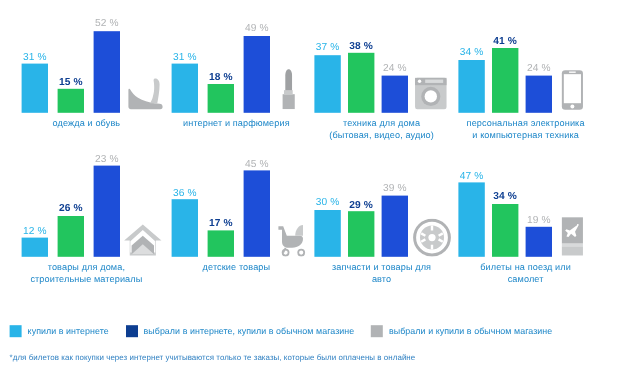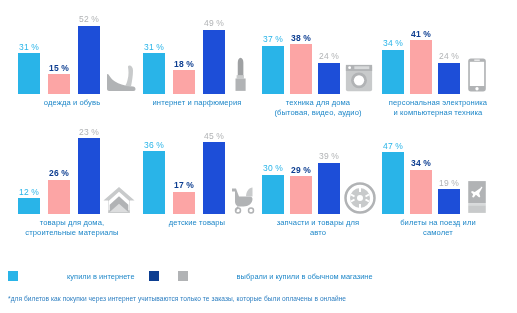--- a/index.html
+++ b/index.html
@@ -23,21 +23,21 @@
     position: absolute;
     left: 0; bottom: 0;
     width: 100%;
   }
 
   .bar {
     position: absolute;
     bottom: 0;
   }
   .bar.s0 { background: #29b4e8; }
-  .bar.s1 { background: #fca5a5; text-align: right; }
+  .bar.s1 { background: #22c55e; text-align: right; }
   .bar.s2 { background: #1d4ed8; }
 
   .bar-label {
     position: absolute;
     bottom: 100%;
     left: 50%;
     transform: translateX(-50%);
     margin-bottom: 2px;
     white-space: nowrap;
     font-size: 8.5px;
@@ -70,23 +70,22 @@
   
   #legend {
     position: absolute;
     left: 8px; top: 268px;
     width: 505px; height: 15px;
     display: flex;
     align-items: center;
   }
   .legend-item {
     display: flex;
-    align-items: flex-end;
+    align-items: center;
     margin-right: 14px;
-    gap: 44px;
   }
   .legend-swatch {
     width: 10px; height: 10px;
     margin-right: 5px;
     flex: 0 0 auto;
   }
   .legend-text {
     font-size: 7.4px;
     color: #1c86c8;
     white-space: nowrap;
@@ -231,21 +230,21 @@
       </div>
     </div>
     <div class="cat-label">
       <div>товары для дома,</div>
       <div>строительные материалы</div>
     </div>
   </div>
 
   <div class="group" style="left:143px; top:138px; width:108px; height:76px;">
     <div class="plot" style="height:76px;">
-      <div class="bar s0" style="left:0px; width:22px; height:63px;">
+      <div class="bar s0" style="left:0px; width:22px; height:48px;">
         <span class="bar-label s0">36 %</span>
       </div>
       <div class="bar s1" style="left:30px; width:22px; height:22.3px;">
         <span class="bar-label s1">17 %</span>
       </div>
       <div class="bar s2" style="left:60px; width:22px; height:72px;">
         <span class="bar-label s2">45 %</span>
       </div>
       <div class="icon-holder" style="left:86px; width:32px; height:30px;">
         <svg viewBox="0 0 64 58" fill="#b1b3b5">
@@ -316,20 +315,21 @@
     </div>
   </div>
 
   <div id="legend">
     <div class="legend-item">
       <span class="legend-swatch" style="background:#29b4e8;"></span>
       <span class="legend-text">купили в интернете</span>
     </div>
     <div class="legend-item">
       <span class="legend-swatch" style="background:#0d3e91;"></span>
+      <span class="legend-text">выбрали в интернете, купили в обычном магазине</span>
     </div>
     <div class="legend-item" style="margin-right:0;">
       <span class="legend-swatch" style="background:#b1b3b5;"></span>
       <span class="legend-text">выбрали и купили в обычном магазине</span>
     </div>
   </div>
 
   <div id="footnote">
     <span class="star">*</span><span>для билетов как покупки через интернет учитываются только те заказы, которые были оплачены в онлайне</span>
   </div>

